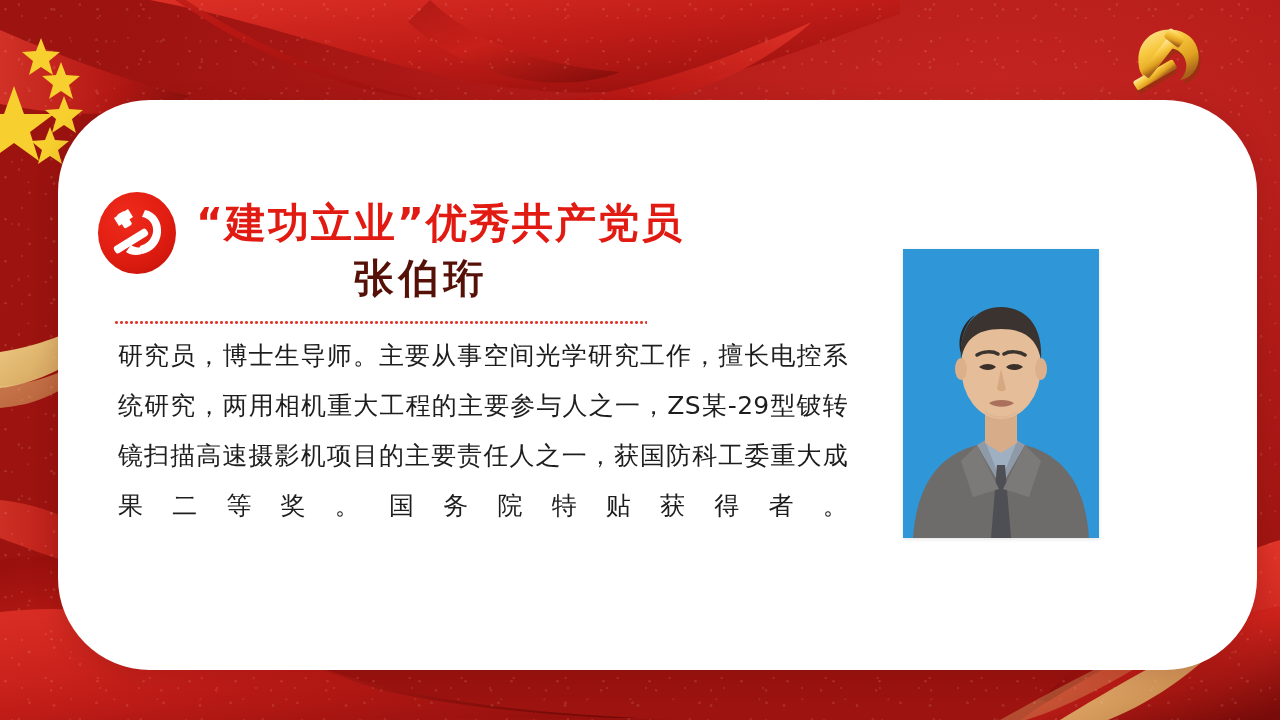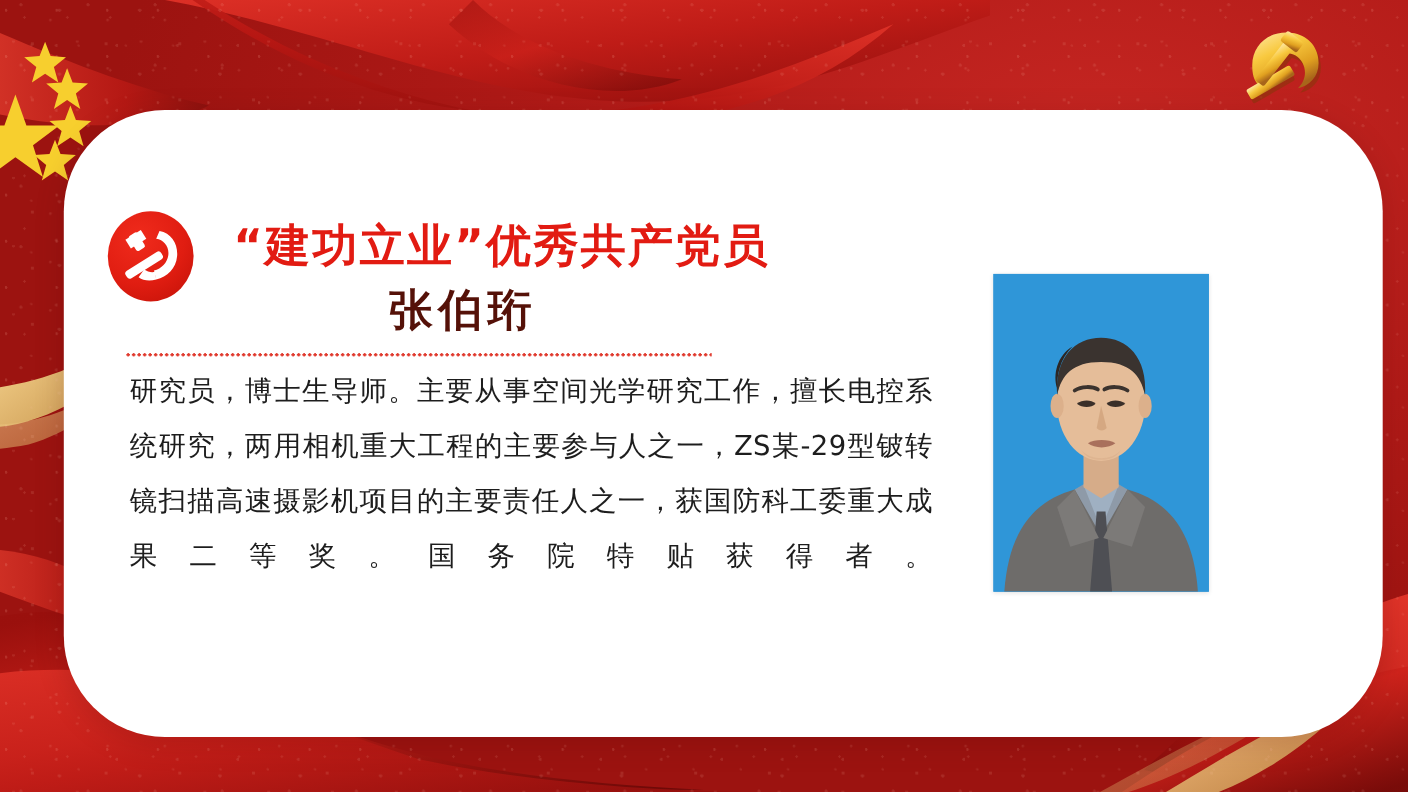--- a/index.html
+++ b/index.html
@@ -75,29 +75,28 @@
     position: absolute;
     left: 196px;
     top: 203px;
     font-family: "DejaVu Sans", "Liberation Sans", sans-serif;
     font-size: 41px;
     font-weight: 700;
     color: #e21b12;
     letter-spacing: 2px;
     line-height: 1;
     white-space: nowrap;
-    margin-left: 16px;
   }
   .title-name {
     position: absolute;
     left: 196px;
     top: 262px;
     width: 450px;
     text-align: center;
-    font-family: Liberation Sans, sans-serif;
+    font-family: Liberation Mono, monospace;
     font-size: 40px;
     font-weight: 700;
     color: #551108;
     letter-spacing: 5px;
     line-height: 1;
     white-space: nowrap;
   }
 
   
   .divider {

